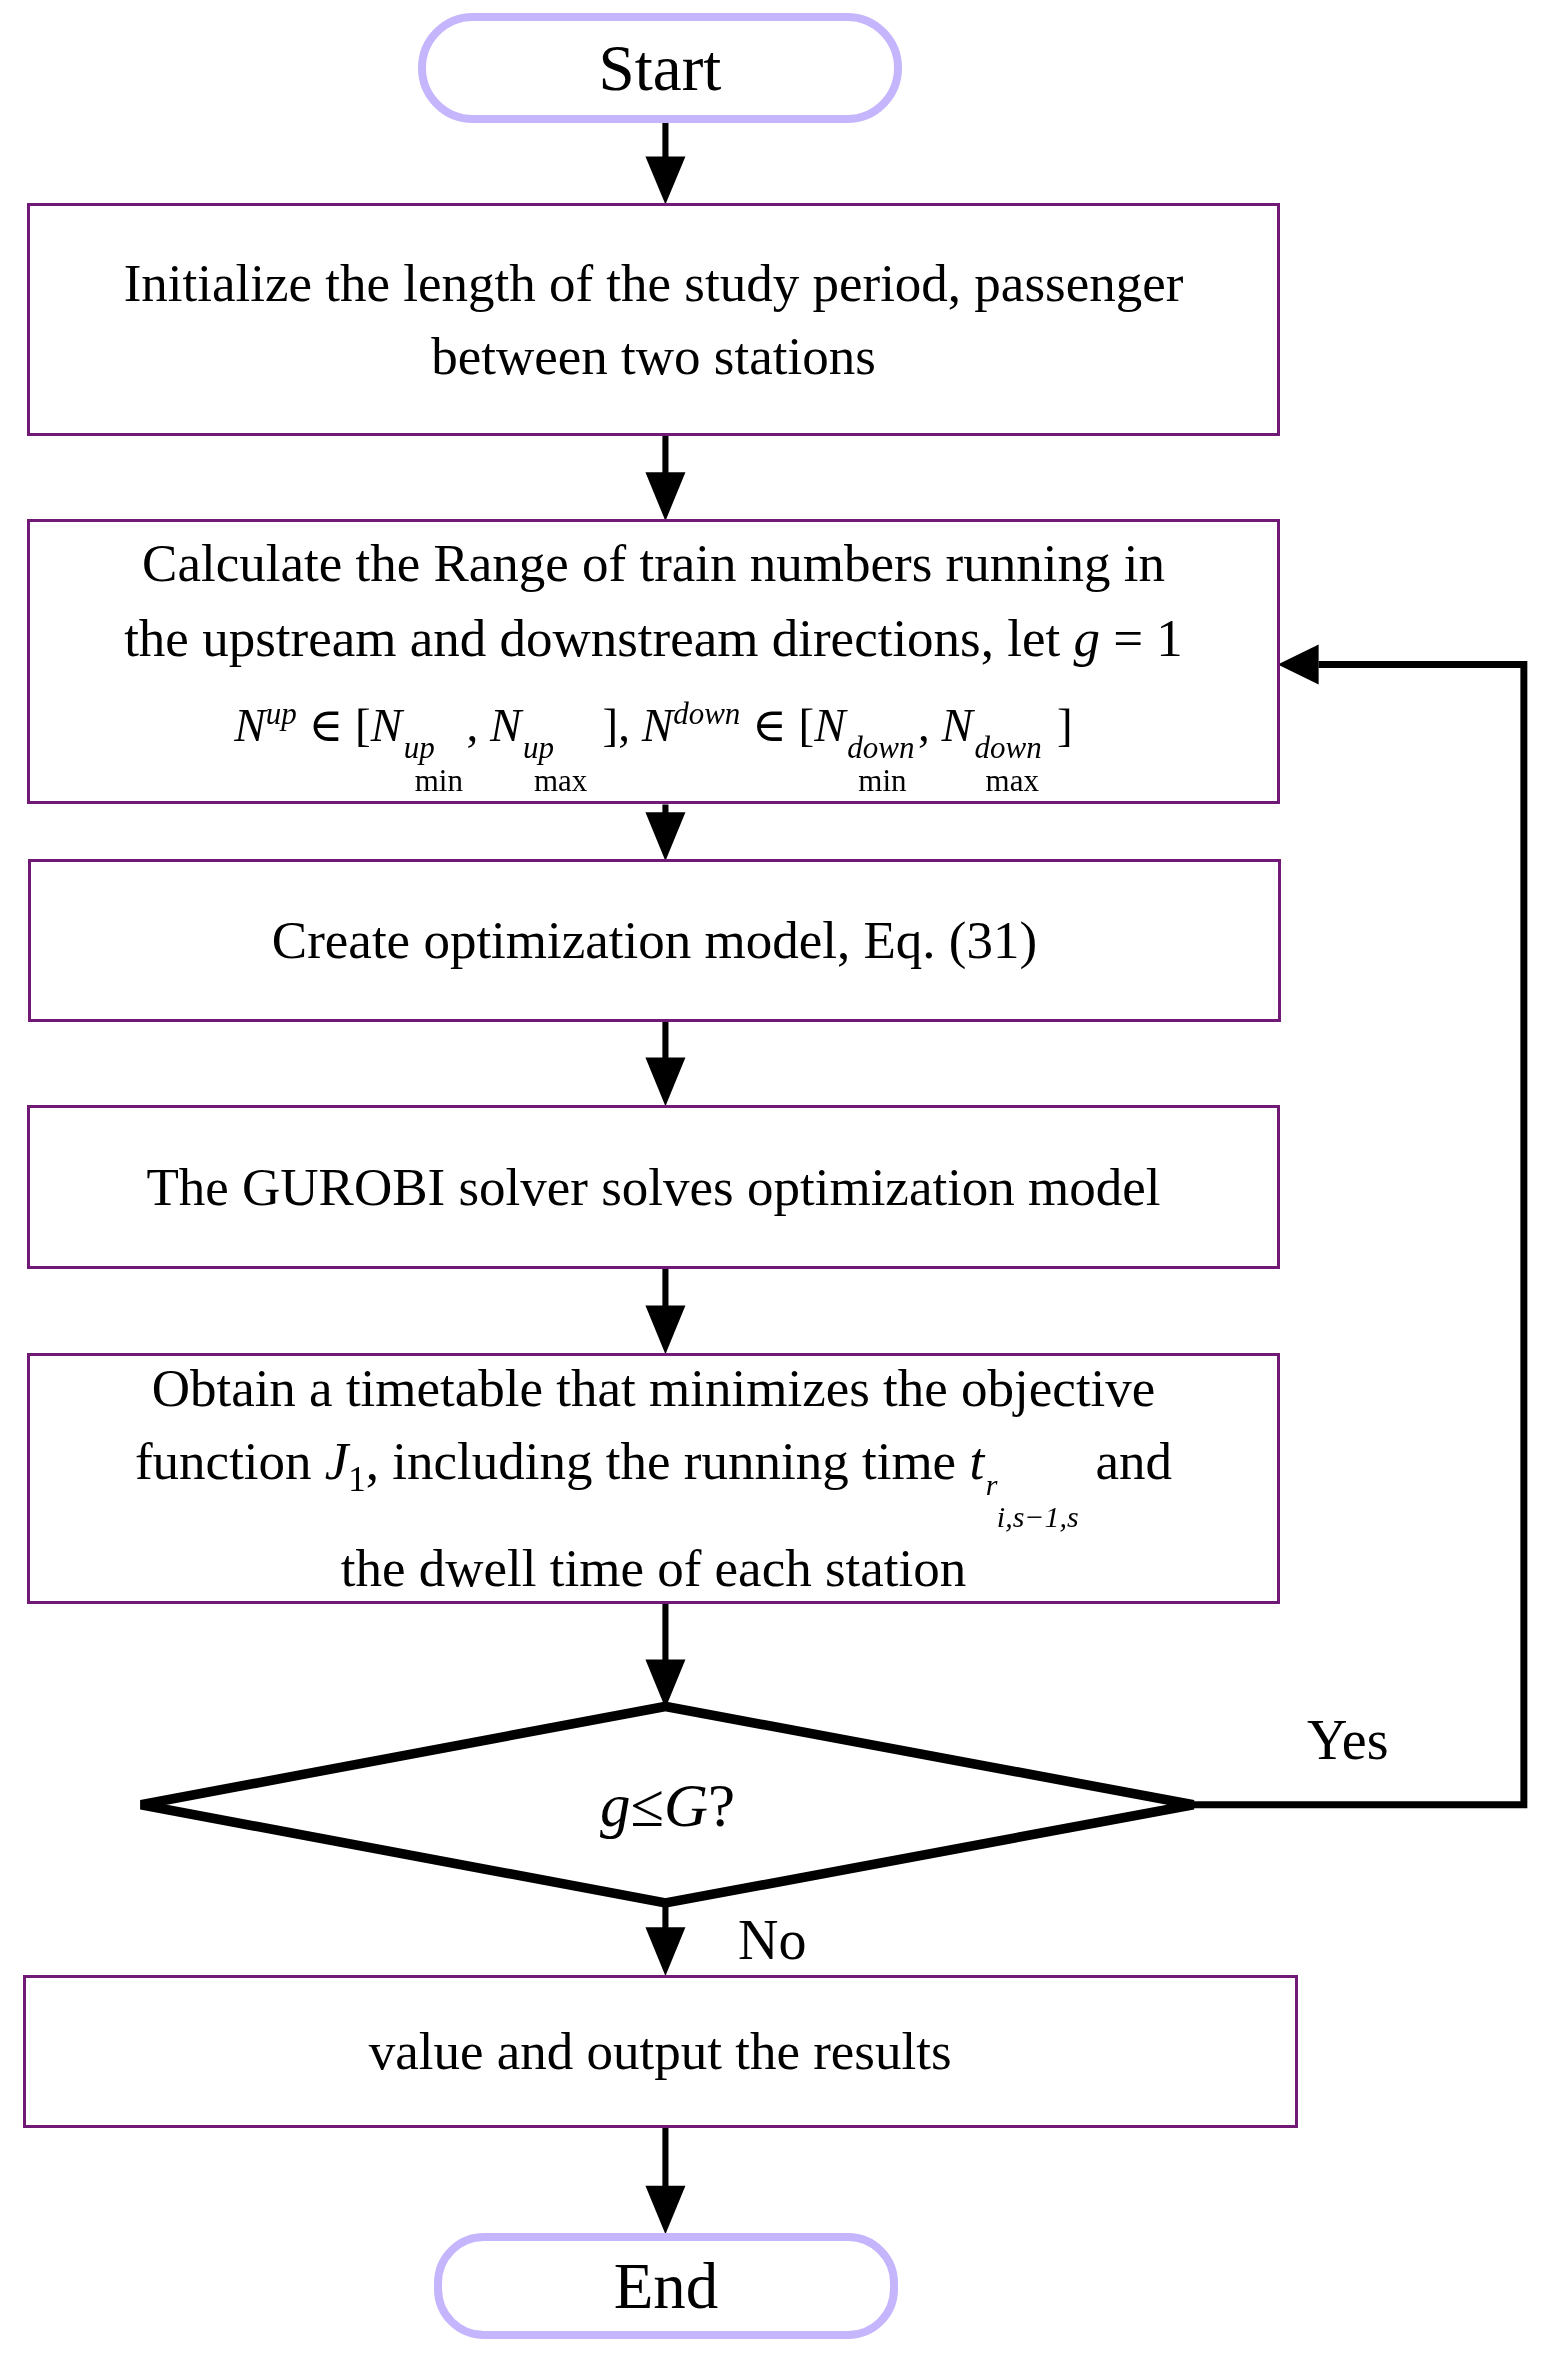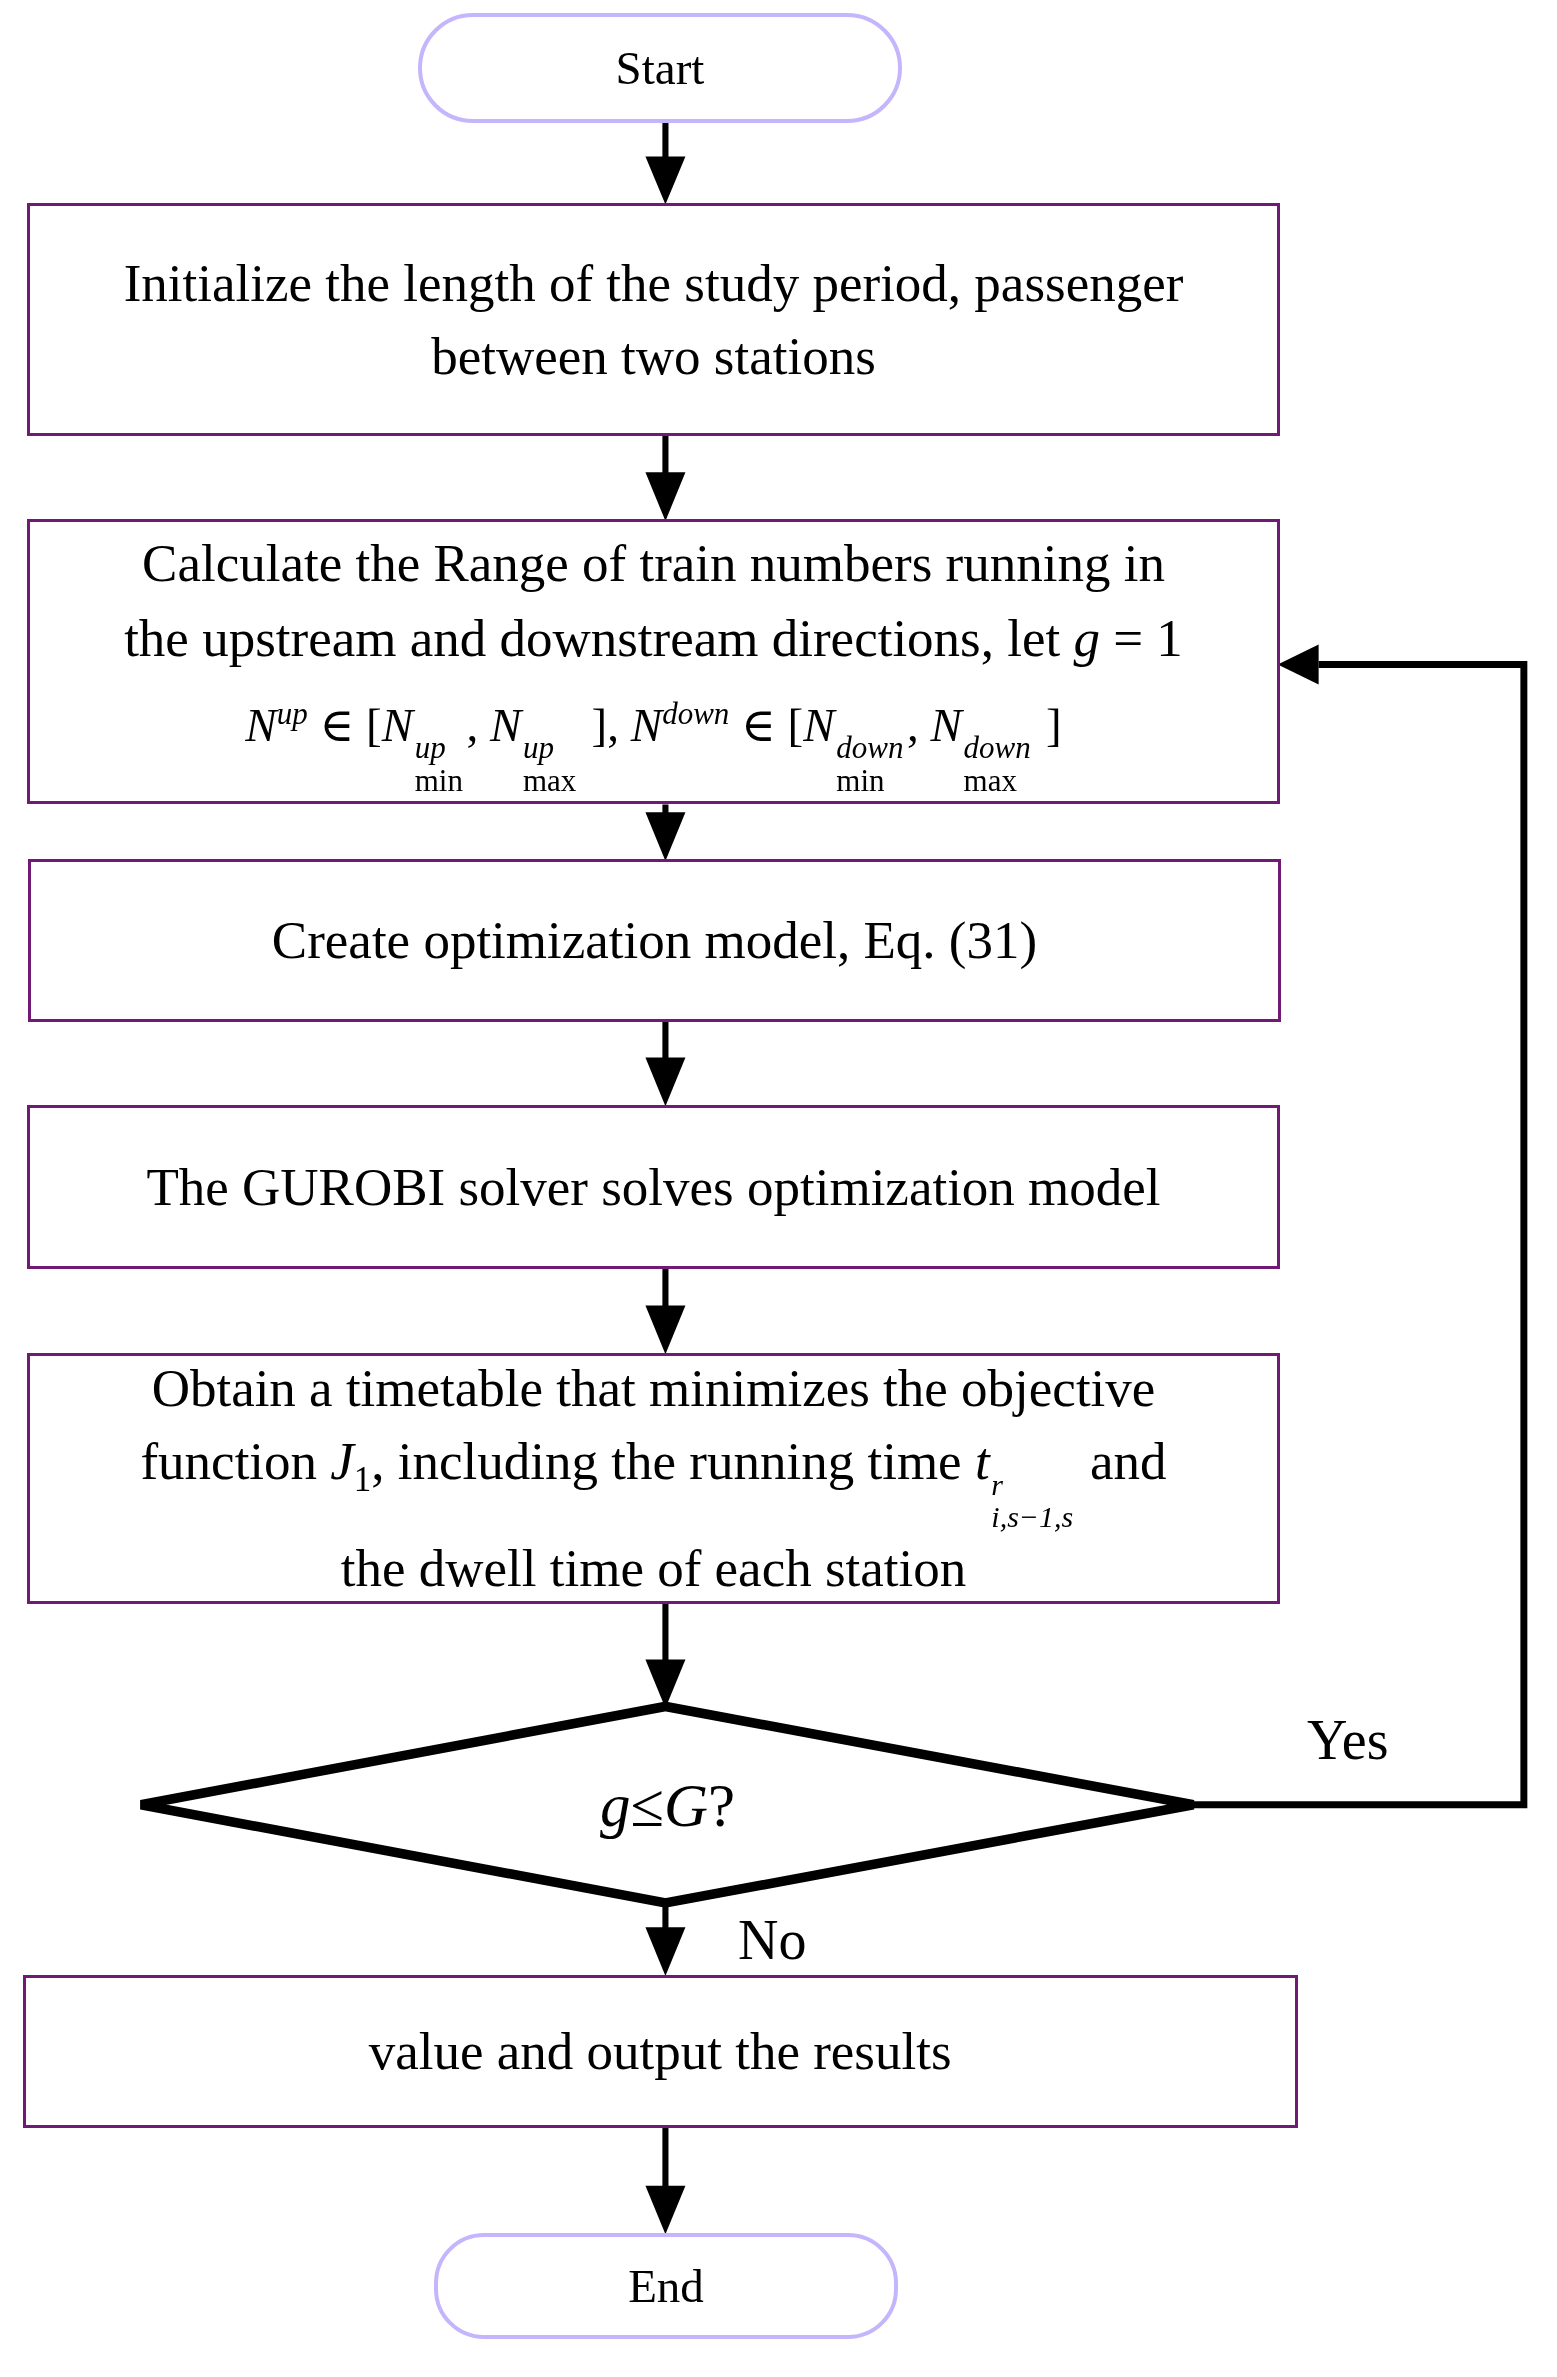--- a/index.html
+++ b/index.html
@@ -18,41 +18,41 @@
     box-sizing:border-box;
     display:flex;
     flex-direction:column;
     justify-content:center;
     align-items:center;
     text-align:center;
     z-index:1;
     background:#ffffff;
   }
   .proc{border:3px solid #701a75;font-size:53px;}
-  .term{border:4px solid #c4b5fd;font-size:47px;}
+  .term{border:8px solid #c4b5fd;font-size:65px;}
   .line{white-space:nowrap;line-height:73px;}
   .b2line{white-space:nowrap;line-height:75px;}
   .b6line{white-space:nowrap;line-height:71px;}
   .i{font-style:italic;}
   
   .formula{white-space:nowrap;font-size:47px;line-height:70px;margin-top:3.5px;}
   .formula sup{font-size:31px;font-style:italic;}
   
   .ss{
     display:inline-flex;
     flex-direction:column;
     align-items:flex-start;
     vertical-align:-0.55em;
     font-size:31px;
     line-height:1.05;
     margin-left:1.7px;
     margin-right:3.5px;
   }
   .ss .sup{font-style:italic;}
-  .ss .sub{font-style:normal;}
+  .ss .sub{font-style:normal;margin-left:11px;}
   .ss .sub.it{font-style:italic;}
   .t-sub{font-size:30px;}
   sub.simple{font-size:35px;font-style:normal;}
   
   .decision-label{
     position:absolute;left:141px;top:1707px;width:1053px;height:197px;
     display:flex;justify-content:center;align-items:center;
     font-size:61px;z-index:1;background:transparent;white-space:nowrap;
   }
   .edge-label{

